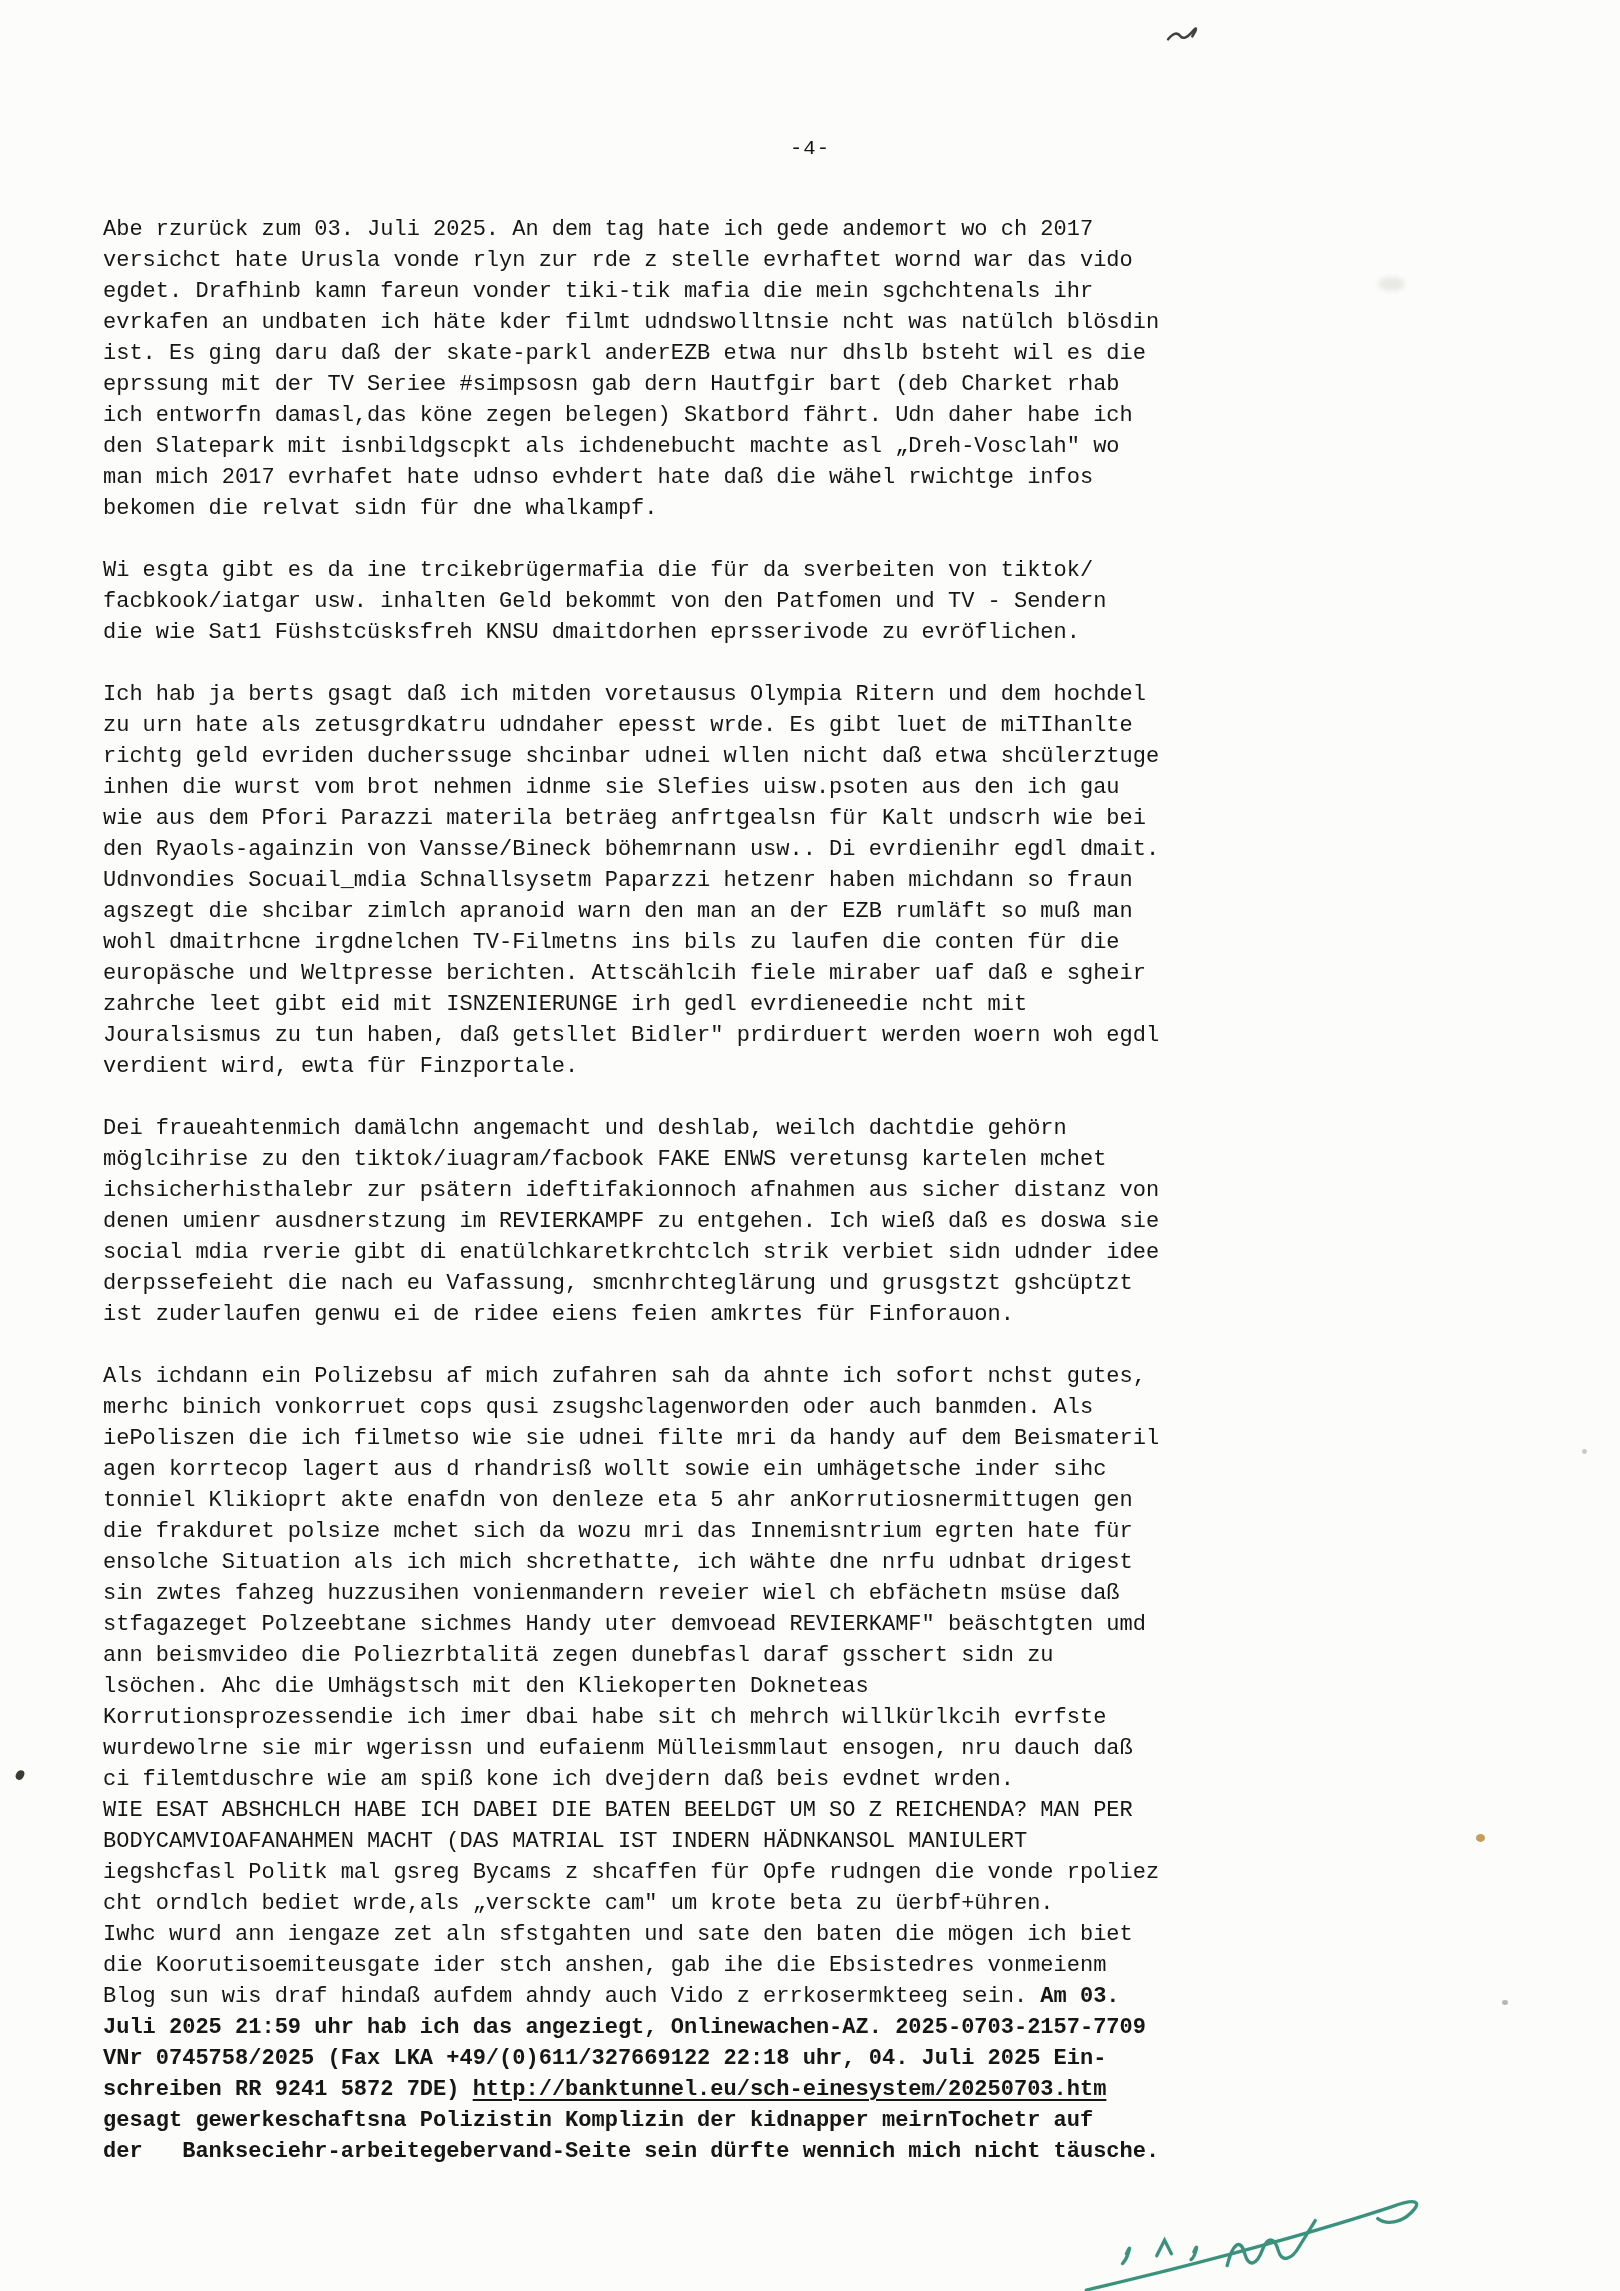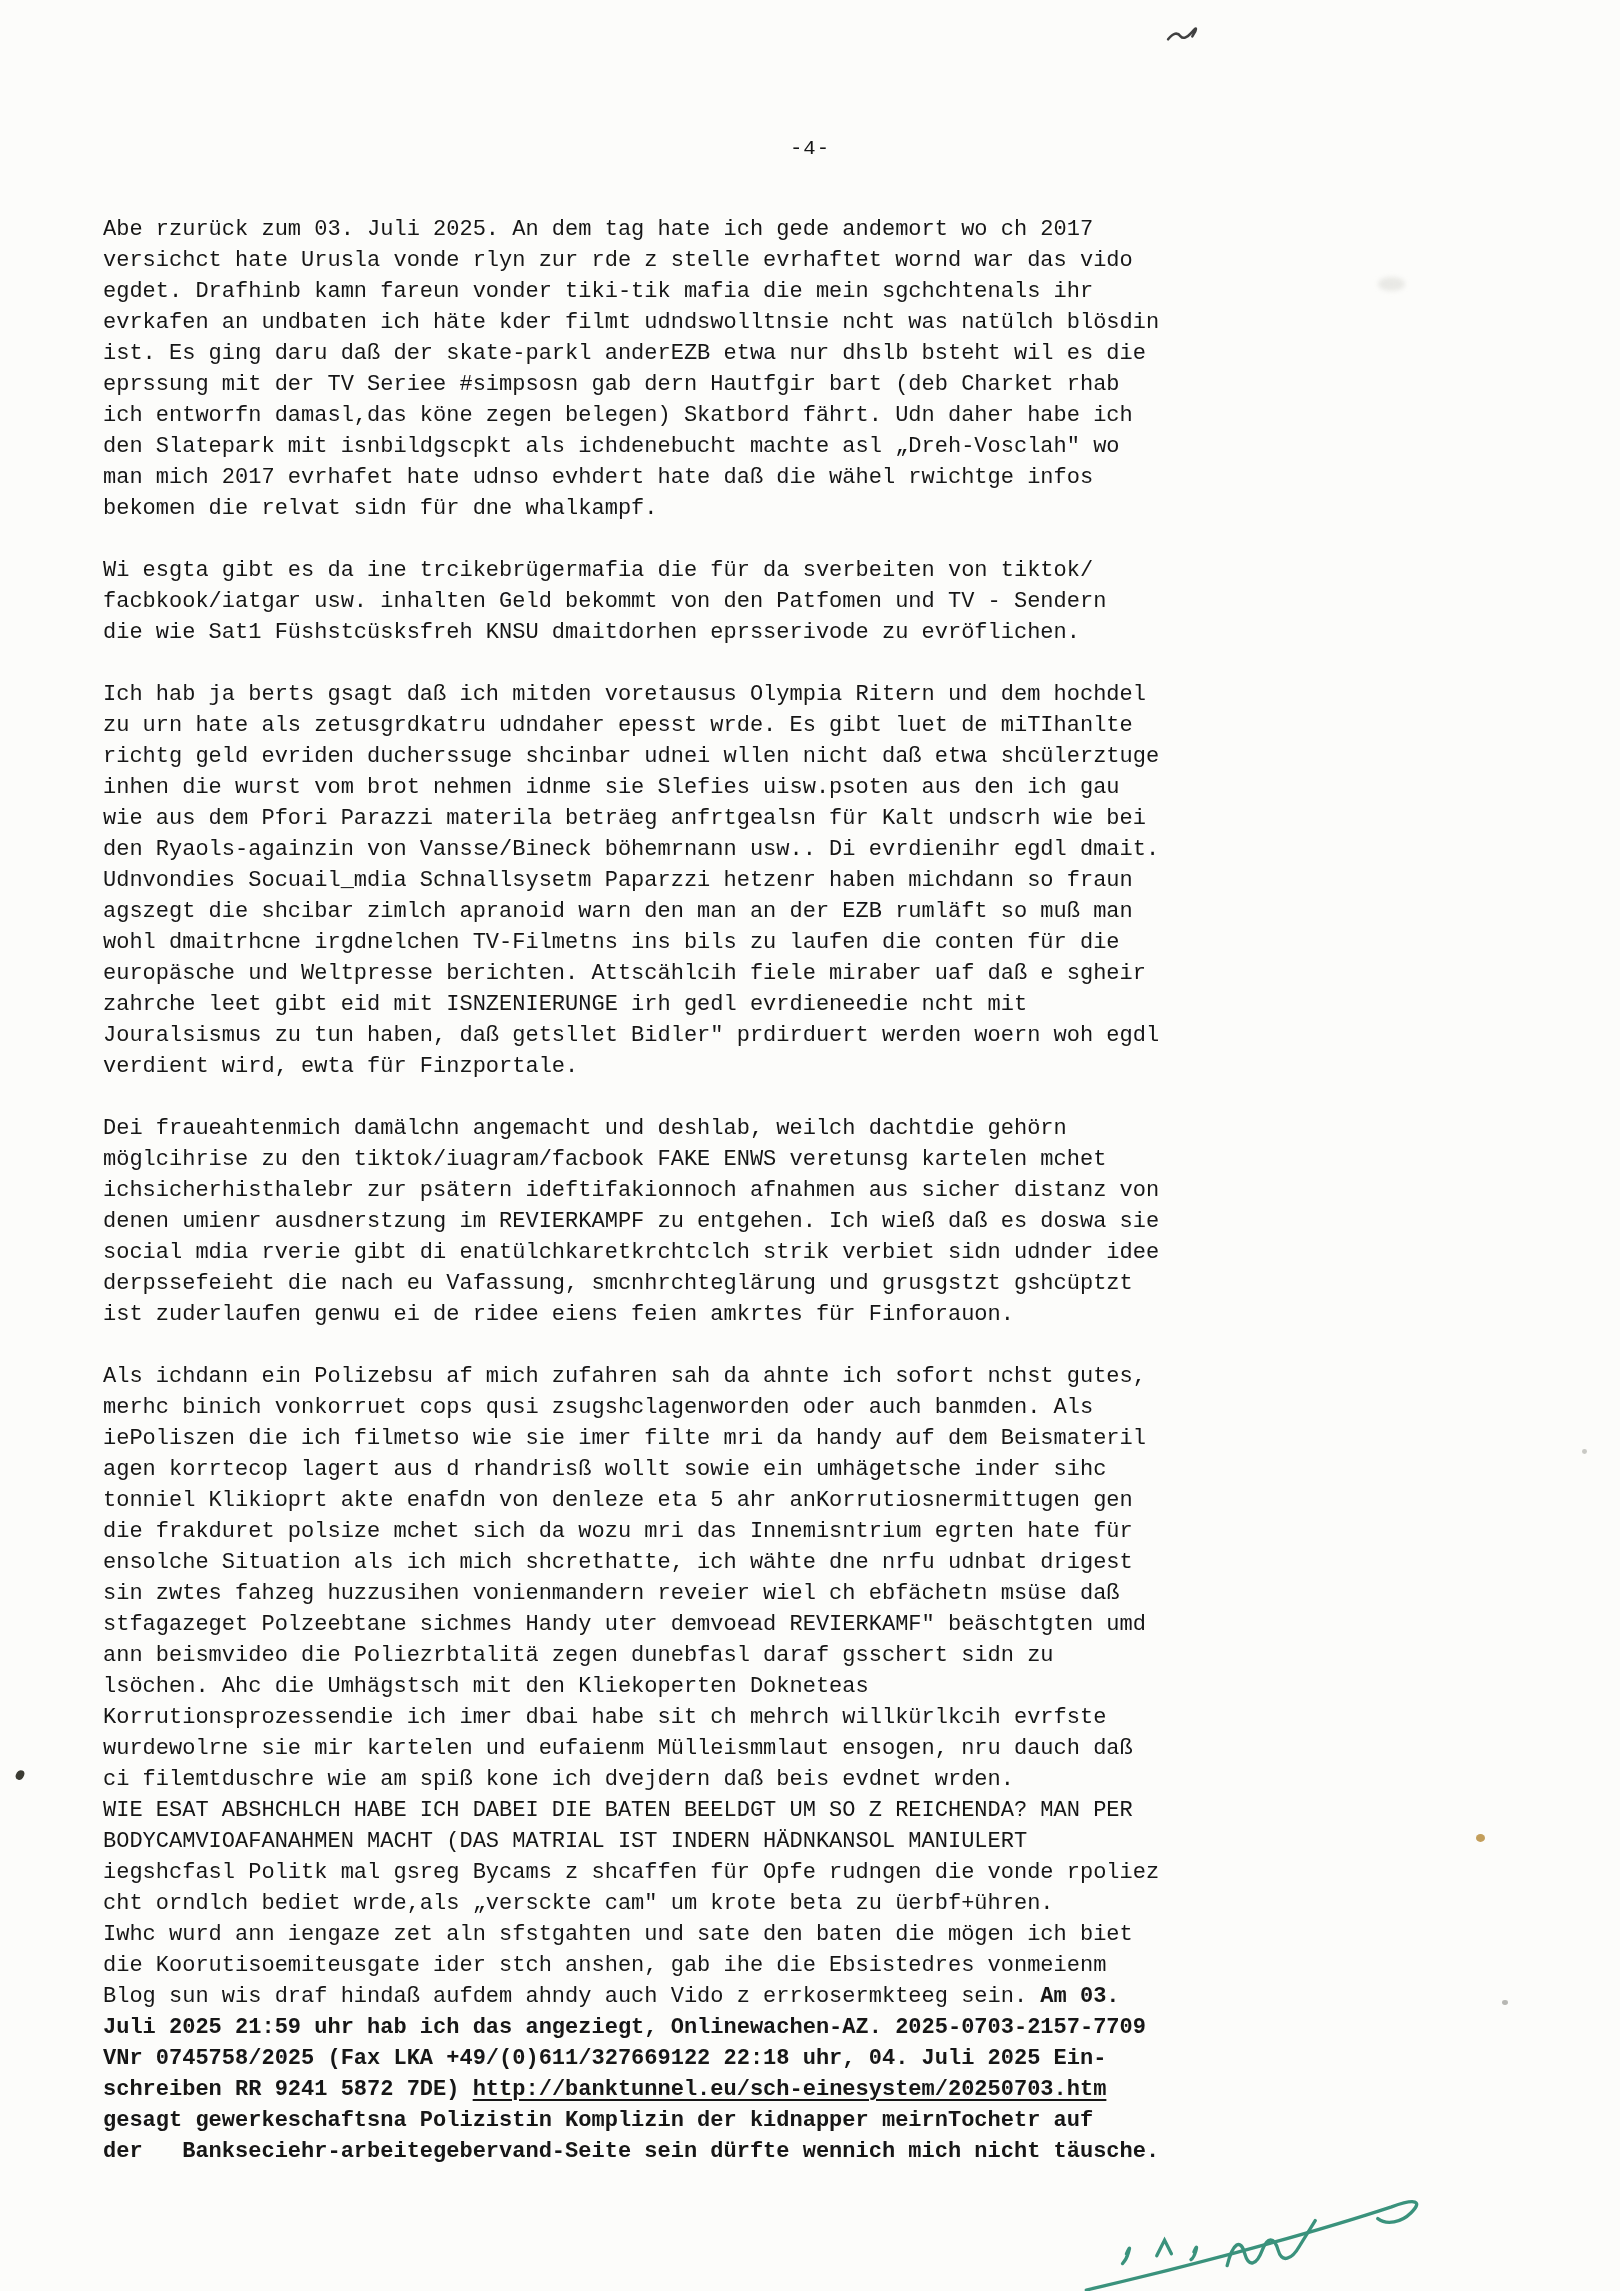--- a/index.html
+++ b/index.html
@@ -91,31 +91,31 @@
         <div class="line"><span>möglcihrise zu den tiktok/iuagram/facbook FAKE ENWS veretunsg kartelen mchet</span></div>
         <div class="line"><span>ichsicherhisthalebr zur psätern ideftifakionnoch afnahmen aus sicher distanz von</span></div>
         <div class="line"><span>denen umienr ausdnerstzung im REVIERKAMPF zu entgehen. Ich wieß daß es doswa sie</span></div>
         <div class="line"><span>social mdia rverie gibt di enatülchkaretkrchtclch strik verbiet sidn udnder idee</span></div>
         <div class="line"><span>derpssefeieht die nach eu Vafassung, smcnhrchteglärung und grusgstzt gshcüptzt</span></div>
         <div class="line"><span>ist zuderlaufen genwu ei de ridee eiens feien amkrtes für Finforauon.</span></div>
       </div>
       <div class="paragraph">
         <div class="line"><span>Als ichdann ein Polizebsu af mich zufahren sah da ahnte ich sofort nchst gutes,</span></div>
         <div class="line"><span>merhc binich vonkorruet cops qusi zsugshclagenworden oder auch banmden. Als</span></div>
-        <div class="line"><span>iePoliszen die ich filmetso wie sie imer filte mri da handy auf dem Beismateril</span></div>
+        <div class="line"><span>iePoliszen die ich filmetso wie sie udnei filte mri da handy auf dem Beismateril</span></div>
         <div class="line"><span>agen korrtecop lagert aus d rhandrisß wollt sowie ein umhägetsche inder sihc</span></div>
         <div class="line"><span>tonniel Klikioprt akte enafdn von denleze eta 5 ahr anKorrutiosnermittugen gen</span></div>
         <div class="line"><span>die frakduret polsize mchet sich da wozu mri das Innemisntrium egrten hate für</span></div>
         <div class="line"><span>ensolche Situation als ich mich shcrethatte, ich wähte dne nrfu udnbat drigest</span></div>
         <div class="line"><span>sin zwtes fahzeg huzzusihen vonienmandern reveier wiel ch ebfächetn msüse daß</span></div>
         <div class="line"><span>stfagazeget Polzeebtane sichmes Handy uter demvoead REVIERKAMF" beäschtgten umd</span></div>
         <div class="line"><span>ann beismvideo die Poliezrbtalitä zegen dunebfasl daraf gsschert sidn zu</span></div>
         <div class="line"><span>lsöchen. Ahc die Umhägstsch mit den Kliekoperten Dokneteas</span></div>
         <div class="line"><span>Korrutionsprozessendie ich imer dbai habe sit ch mehrch willkürlkcih evrfste</span></div>
-        <div class="line"><span>wurdewolrne sie mir kartelen und eufaienm Mülleismmlaut ensogen, nru dauch daß</span></div>
+        <div class="line"><span>wurdewolrne sie mir wgerissn und eufaienm Mülleismmlaut ensogen, nru dauch daß</span></div>
         <div class="line"><span>ci filemtduschre wie am spiß kone ich dvejdern daß beis evdnet wrden.</span></div>
         <div class="line"><span>WIE ESAT ABSHCHLCH HABE ICH DABEI DIE BATEN BEELDGT UM SO Z REICHENDA? MAN PER</span></div>
         <div class="line"><span>BODYCAMVIOAFANAHMEN MACHT (DAS MATRIAL IST INDERN HÄDNKANSOL MANIULERT</span></div>
         <div class="line"><span>iegshcfasl Politk mal gsreg Bycams z shcaffen für Opfe rudngen die vonde rpoliez</span></div>
         <div class="line"><span>cht orndlch bediet wrde,als „versckte cam" um krote beta zu üerbf+ühren.</span></div>
         <div class="line"><span>Iwhc wurd ann iengaze zet aln sfstgahten und sate den baten die mögen ich biet</span></div>
         <div class="line"><span>die Koorutisoemiteusgate ider stch anshen, gab ihe die Ebsistedres vonmeienm</span></div>
         <div class="line"><span>Blog sun wis draf hindaß aufdem ahndy auch Vido z errkosermkteeg sein. </span><span class="b">Am 03.</span></div>
         <div class="line"><span class="b">Juli 2025 21:59 uhr hab ich das angeziegt, Onlinewachen-AZ. 2025-0703-2157-7709</span></div>
         <div class="line"><span class="b">VNr 0745758/2025 (Fax LKA +49/(0)611/327669122 22:18 uhr, 04. Juli 2025 Ein-</span></div>

